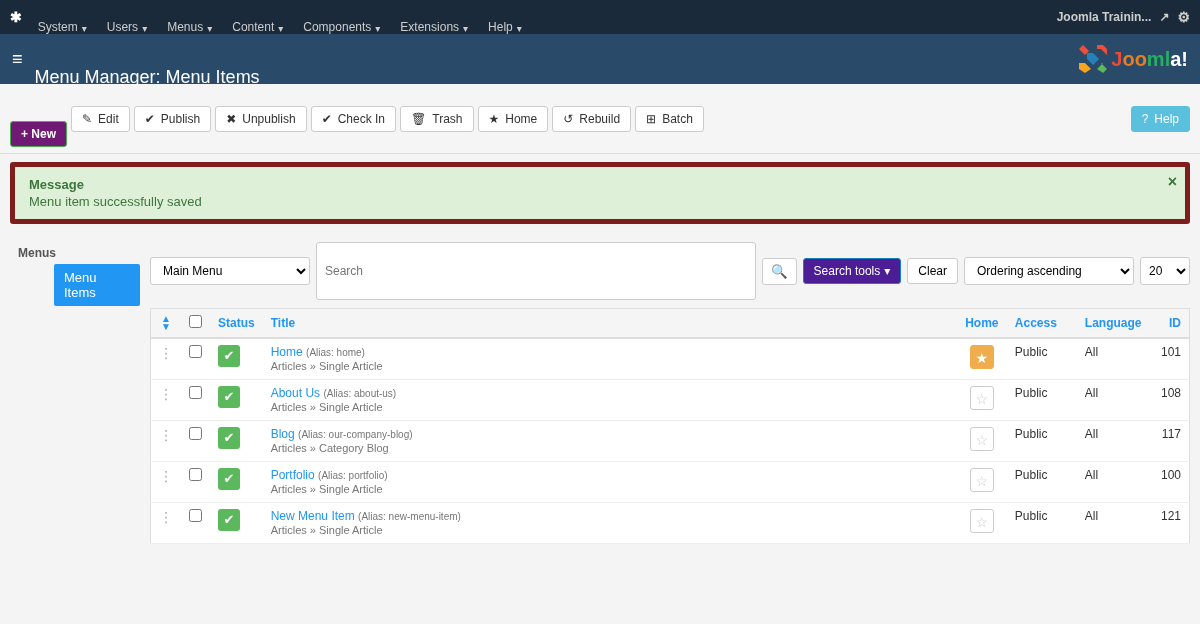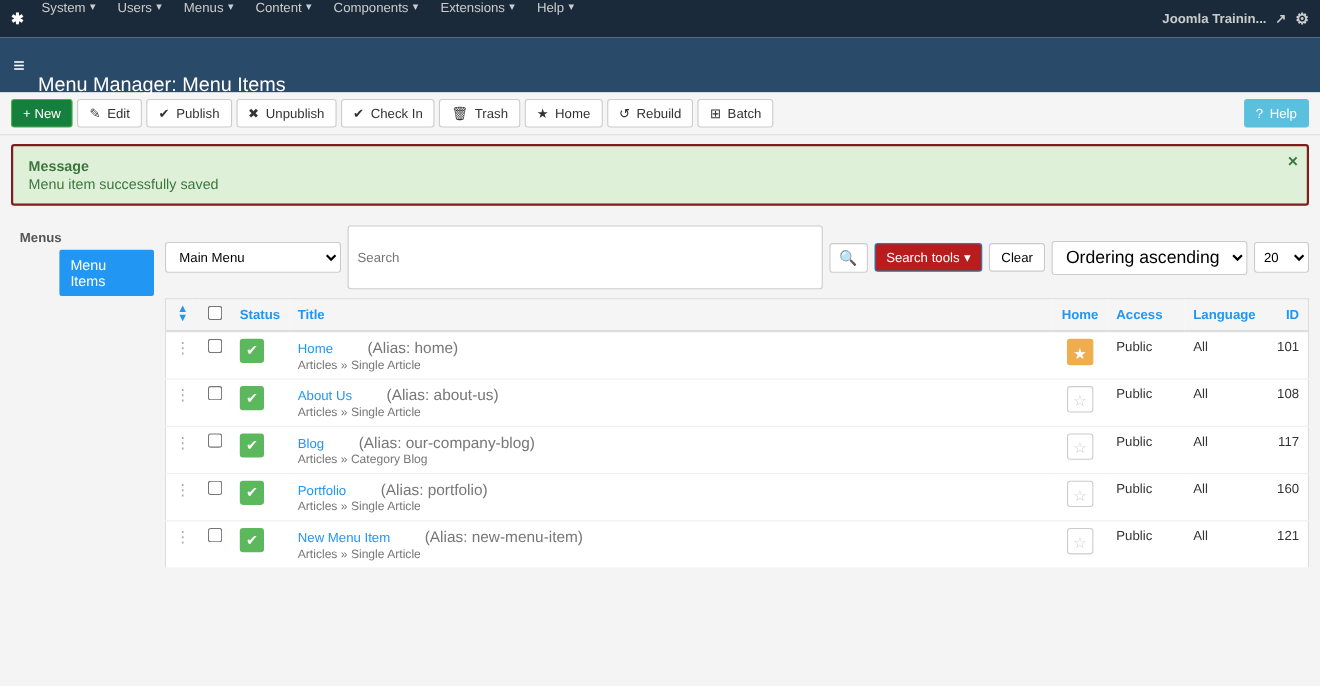--- a/index.html
+++ b/index.html
@@ -14,21 +14,21 @@
       padding: 0 10px;
       height: 34px;
     }
     .top-nav .brand { color: #fff; font-weight: bold; margin-right: 6px; font-size: 14px; }
     .top-nav .nav-items { display: flex; gap: 0; flex: 1; }
     .top-nav .nav-item {
       color: #ccc;
       padding: 0 10px;
       height: 34px;
       display: flex;
-      align-items: flex-start;
+      align-items: flex-end;
       cursor: pointer;
       font-size: 12px;
       white-space: nowrap;
     }
     .top-nav .nav-item .arrow { margin-left: 4px; font-size: 10px; }
     .top-nav .right-side { display: flex; align-items: center; gap: 8px; font-weight: bold; }
     .top-nav .user-link { color: #ccc; font-size: 12px; cursor: pointer; }
     .top-nav .settings-icon { color: #ccc; cursor: pointer; font-size: 14px; }
 
     
@@ -63,28 +63,28 @@
       gap: 4px;
       padding: 5px 10px;
       border: 1px solid #ccc;
       border-radius: 3px;
       cursor: pointer;
       font-size: 12px;
       background: #fff;
       color: #333;
       white-space: nowrap;
     }
-    .btn-new { background: #15803d; border-color: #4cae4c; color: #fff; font-weight: normal; }
+    .btn-new { background: #701a75; border-color: #4cae4c; color: #fff; font-weight: bold; margin-top: 31px; }
     .btn-help { margin-left: auto; background: #5bc0de; border-color: #5bc0de; color: #fff; }
     .btn-icon { margin-right: 2px; }
 
     
     .message-bar {
       background: #dff0d8;
-      border: 2px solid #7f1d1d;
+      border: 5px solid #7f1d1d;
       color: #3c763d;
       padding: 10px 14px;
       margin: 8px 10px;
       border-radius: 3px;
       position: relative;
     }
     .message-bar .msg-title { font-weight: bold; margin-bottom: 2px; }
     .message-bar .close-btn {
       position: absolute;
       right: 8px;
@@ -150,21 +150,21 @@
       font-size: 12px;
     }
     .search-btn {
       background: #fff;
       border: 1px solid #ccc;
       border-radius: 3px;
       padding: 5px 8px;
       cursor: pointer;
     }
     .search-tools-btn {
-      background: #b91c1c;
+      background: #4c1d95;
       color: #fff;
       border: 1px solid #1a7fc1;
       border-radius: 3px;
       padding: 5px 10px;
       cursor: pointer;
       font-size: 12px;
       display: flex;
       align-items: center;
       gap: 4px;
     }
@@ -173,21 +173,21 @@
       border: 1px solid #ccc;
       border-radius: 3px;
       padding: 5px 10px;
       cursor: pointer;
       font-size: 12px;
     }
     .ordering-select {
       padding: 5px 8px;
       border: 1px solid #ccc;
       border-radius: 3px;
-      font-size: 16px;
+      font-size: 12px;
       background: #fff;
       min-width: 170px;
       cursor: pointer;
     }
     .per-page-select {
       padding: 5px 4px;
       border: 1px solid #ccc;
       border-radius: 3px;
       font-size: 12px;
       background: #fff;
@@ -249,21 +249,21 @@
       width: 22px;
       height: 22px;
       background: #5cb85c;
       border-radius: 3px;
       text-align: center;
       line-height: 22px;
       color: #fff;
       font-size: 13px;
     }
     .item-title { color: #2196F3; cursor: pointer; }
-    .item-alias { color: #777; font-size: 14px; margin-left: 28px; }
+    .item-alias { color: #777; font-size: 10px; }
     .item-type { color: #777; font-size: 11px; }
 
     .home-star {
       display: inline-block;
       width: 24px;
       height: 24px;
       border: 1px solid #ccc;
       border-radius: 3px;
       text-align: center;
       line-height: 24px;
@@ -317,20 +317,30 @@
   <div class="right-side">
     <span class="user-link">Joomla Trainin...</span>
     <span style="color:#ccc;font-size:12px;">↗</span>
     <span class="settings-icon">⚙</span>
   </div>
 </div>
 
 <div class="header-bar">
   <span class="menu-icon">≡</span>
   <span class="page-title">Menu Manager: Menu Items</span>
+  <div class="joomla-logo">
+    <svg width="36" height="36" viewBox="0 0 36 36">
+      <path d="M8 4 L14 10 L10 14 L4 8 Z" fill="#f04e37"></path>
+      <path d="M22 4 L28 4 L32 8 L32 14 L26 8 L22 8 Z" fill="#f04e37"></path>
+      <path d="M4 22 L10 22 L16 28 L10 32 L4 28 Z" fill="#f7a51e"></path>
+      <path d="M26 22 L32 28 L28 32 L22 28 L28 22 Z" fill="#5cb85c"></path>
+      <path d="M12 12 L18 12 L24 18 L18 24 L12 18 Z" fill="#2980b9"></path>
+    </svg>
+    <span class="joomla-brand"><span class="j-red">J</span><span class="j-orange">oo</span><span class="j-green">ml</span><span>a!</span></span>
+  </div>
 </div>
 
 <div class="toolbar">
   <button class="btn btn-new">+ New</button>
   <button class="btn">
       <span class="btn-icon">✎</span>
       <span>Edit</span>
     </button>
   <button class="btn">
       <span class="btn-icon">✔</span>
@@ -530,21 +540,21 @@
     <td class="col-home">
       <span class="home-star inactive">☆</span>
     </td>
     <td class="col-access">
       <span>Public</span>
     </td>
     <td class="col-language">
       <span>All</span>
     </td>
     <td class="col-id">
-      <span>160</span>
+      <span>100</span>
     </td>
   </tr>
           <tr>
     <td>
       <span class="drag-handle">⋮</span>
     </td>
     <td class="col-checkbox">
       <input type="checkbox" style="">
     </td>
     <td class="col-status">

